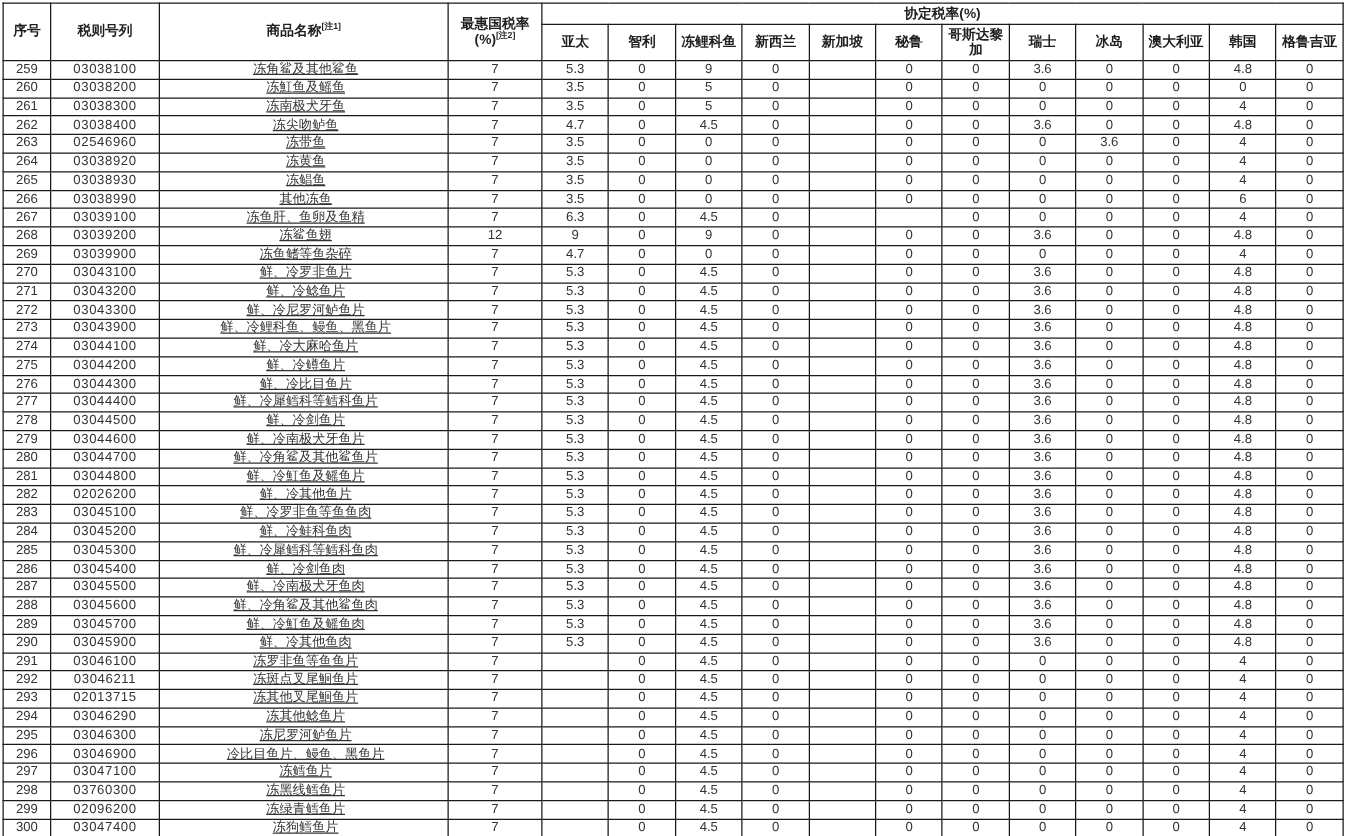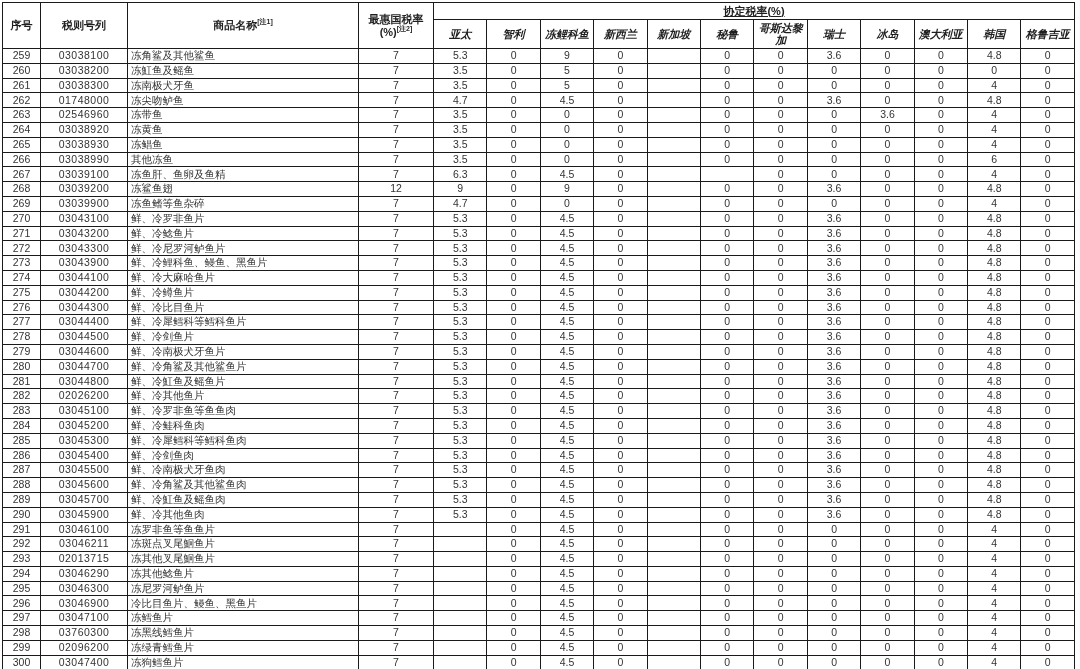--- a/index.html
+++ b/index.html
@@ -24,32 +24,32 @@
     white-space:nowrap;
   }
   thead th{
     font-weight:bold;
     font-size:11px;
     text-align:center;
     vertical-align:middle;
     color:#1f1f1f;
     background:#ffffff;
   }
-  tr.h1 th.agreement{height:16px;line-height:15px;text-decoration:underline;}
+  tr.h1 th.agreement{height:16px;line-height:15px;}
   tr.h1 th.rowspan-head{height:45px;line-height:13px;white-space:normal;padding:0 2px;}
-  tr.h2 th{height:28px;line-height:12px;white-space:normal;padding:0 2px;font-style:italic;}
+  tr.h2 th{height:28px;line-height:12px;white-space:normal;padding:0 2px;}
   tbody td{
     height:13.8px;
     font-size:10.5px;
     line-height:13.5px;
     text-align:center;
     vertical-align:middle;
     color:#333333;
   }
-  tbody td.name-cell{text-align:left;padding-left:3px;}
+  tbody td.name-cell{text-align:center;padding-left:3px;text-decoration:underline;}
   tbody td.code-cell{letter-spacing:0.5px;text-align:center;}
   sup{font-size:7px;vertical-align:super;line-height:0;}
   col.c-no{width:38px;}
   col.c-code{width:87px;}
   col.c-name{width:231px;}
   col.c-mfn{width:75px;}
 </style>
 </head>
 <body>
 
@@ -146,21 +146,21 @@
           <td>0</td>
           <td>0</td>
           <td>0</td>
           <td>0</td>
           <td>0</td>
           <td>4</td>
           <td>0</td>
         </tr>
         <tr>
           <td>262</td>
-          <td class="code-cell">01748000</td>
+          <td class="code-cell">03038400</td>
           <td class="name-cell">冻尖吻鲈鱼</td>
           <td>7</td>
           <td>4.7</td>
           <td>0</td>
           <td>4.5</td>
           <td>0</td>
           <td></td>
           <td>0</td>
           <td>0</td>
           <td>3.6</td>

